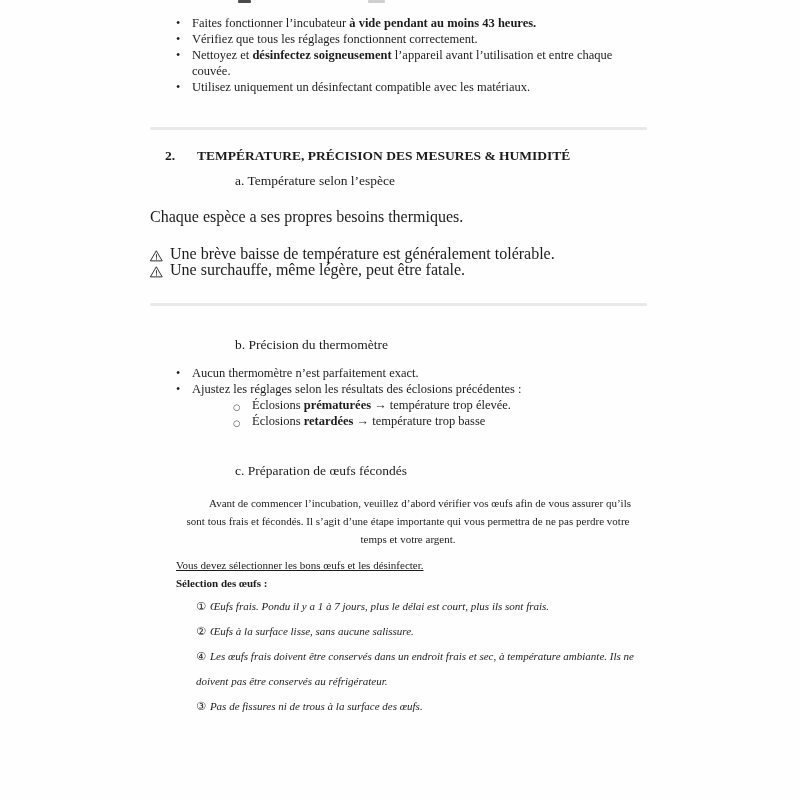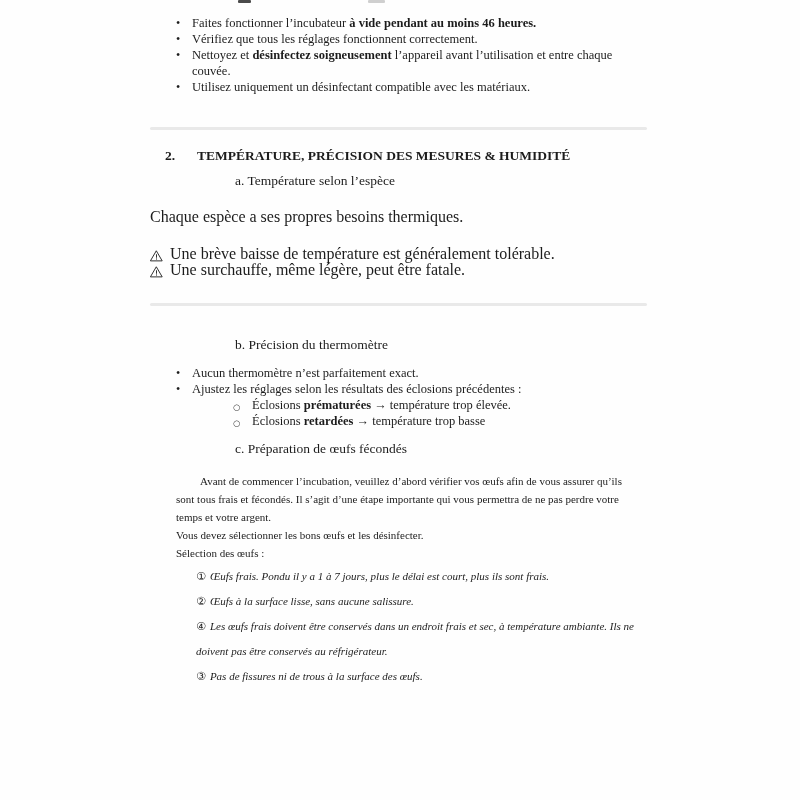--- a/index.html
+++ b/index.html
@@ -73,21 +73,21 @@
   .heading2 .num { width: 32px; flex: 0 0 32px; }
 
   .sub-heading {
     margin: 0 0 0 85px;
     font-size: 13.5px;
     font-weight: normal;
     line-height: 17px;
   }
   .sub-a { margin-top: 8px; }
   .sub-b { margin-top: 30px; }
-  .sub-c { margin-top: 11px; }
+  .sub-c { margin-top: 33px; }
 
   .species-intro {
     margin: 20px 0 0 0;
     font-size: 16px;
     line-height: 16px;
   }
 
   .warnings { margin-top: 21px; }
   .warning-line {
     display: flex;
@@ -128,43 +128,43 @@
     color: #3d3d3d;
     font-family: "DejaVu Sans", sans-serif;
   }
 
   .c-block {
     margin: 15px 0 0 26px;
     width: 464px;
     font-size: 11px;
     line-height: 18px;
   }
-  .c-para-1 { margin: 0; text-indent: 24px; }
-  .c-para-2 { margin: 0; }
-  .selection-heading { margin: 0; font-weight: normal; }
+  .c-para-1 { margin: 8px; text-indent: 24px; text-align: center; }
+  .c-para-2 { margin: 0; text-decoration: underline; }
+  .selection-heading { margin: 0; font-weight: bold; }
   .selection-list { margin: 2px 0 0 20px; }
   .selection-item { line-height: 25px; font-style: italic; }
   .num-marker {
     font-family: "Liberation Serif", "DejaVu Sans", serif;
     margin-right: 4px;
   }
   b, strong { font-weight: bold; }
 </style>
 </head>
 <body>
 
 <div class="page">
   <div class="column">
 
     <div class="fragment fragment-1"></div>
     <div class="fragment fragment-2"></div>
 
     <ul class="intro-list">
       <li>
-        <span class="bullet-dot">•</span><span>Faites fonctionner l’incubateur </span><b>à vide pendant au moins 46 heures.</b><span></span>
+        <span class="bullet-dot">•</span><span>Faites fonctionner l’incubateur </span><b>à vide pendant au moins 43 heures.</b><span></span>
       </li>
       <li>
         <span class="bullet-dot">•</span><span>Vérifiez que tous les réglages fonctionnent correctement.</span><b></b><span></span>
       </li>
       <li>
         <span class="bullet-dot">•</span><span>Nettoyez et </span><b>désinfectez soigneusement</b><span> l’appareil avant l’utilisation et entre chaque couvée.</span>
       </li>
       <li>
         <span class="bullet-dot">•</span><span>Utilisez uniquement un désinfectant compatible avec les matériaux.</span><b></b><span></span>
       </li>

